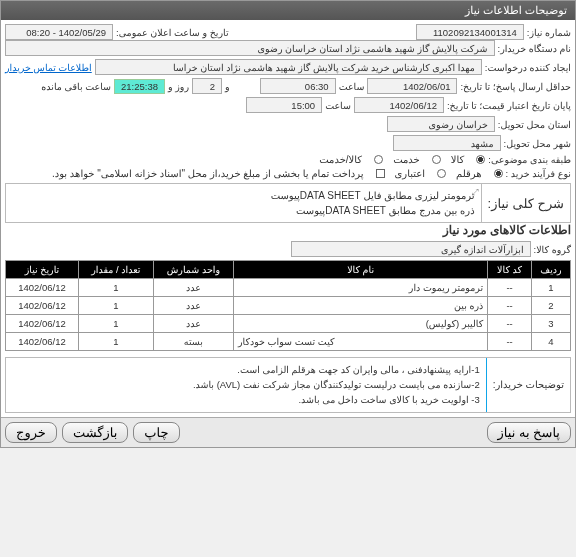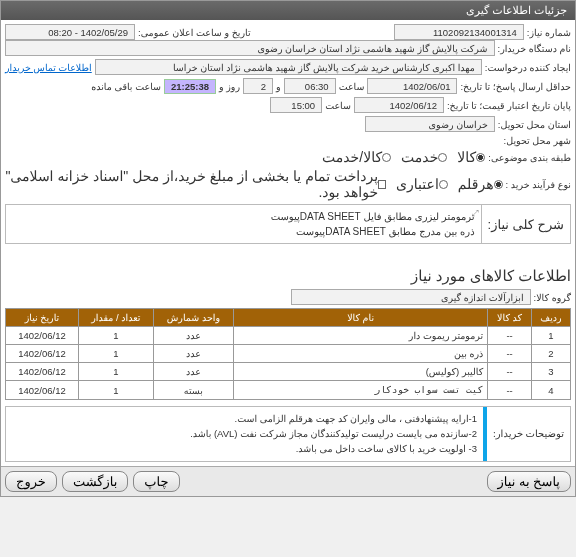--- a/index.html
+++ b/index.html
@@ -3,58 +3,58 @@
 <meta charset="utf-8">
 <style>
 * { margin: 0; padding: 0; box-sizing: border-box; font-family: Tahoma, Arial, sans-serif; }
 body { background: #f0f0f0; width: 576px; font-size: 10px; color: #333; }
 .window { background: #fff; border: 1px solid #999; }
 .title-bar { background: linear-gradient(#6a6a6a,#555); color: #fff; padding: 3px 8px; font-size: 11px; }
 .content { padding: 4px; }
 .row { display: flex; align-items: center; margin-bottom: 3px; gap: 3px; flex-wrap: nowrap; }
 .lbl { color: #333; font-size: 9.5px; white-space: nowrap; }
 .fld { background: #f2f2f2; border: 1px solid #aaa; padding: 1px 6px; font-size: 9.5px; min-height: 16px; display: inline-flex; align-items: center; }
-.fld-w1 { width: 130px; }
+.fld-w1 { width: 108px; }
 .fld-w2 { width: 90px; }
-.fld-w3 { width: 52px; }
+.fld-w3 { width: 76px; margin-left: 27px; }
 .fld-w4 { width: 240px; }
 .fld-long { flex: 1; }
 .link { color: #0066cc; cursor: pointer; text-decoration: underline; font-size: 9.5px; font-family: Liberation Serif, serif; }
-.remain-box { background: #c4b5fd; border: 1px solid #9c9; padding: 1px 6px; font-size: 9.5px; font-weight: bold; }
+.remain-box { background: #5eead4; border: 1px solid #9c9; padding: 1px 6px; font-size: 9.5px; }
 .opt-group { display: flex; gap: 10px; align-items: center; }
-.opt { display: flex; align-items: center; gap: 0; font-size: 14px; }
+.opt { display: flex; align-items: center; gap: 12px; font-size: 10px; }
 .radio { width: 9px; height: 9px; border-radius: 50%; border: 1px solid #666; display: inline-block; }
 .radio.on { background: radial-gradient(#333 45%, #fff 55%); }
 .chk { width: 9px; height: 9px; border: 1px solid #666; display: inline-block; }
 .desc-row { display: flex; border: 1px solid #bbb; margin-top: 4px; }
 .desc-lbl { padding: 6px; border-left: 1px solid #bbb; flex: 0 0 auto; font-size: 13px; display:flex; align-items:center; }
 .desc-body { flex: 1; padding: 4px 6px; font-size: 10px; line-height: 1.5; position: relative; }
 .expand-ic { position: absolute; top: 2px; right: 2px; font-size: 9px; color: #888; cursor: pointer; }
-.section-hdr { font-size: 15px; font-weight: normal; margin: 23px 0 4px; }
+.section-hdr { font-size: 12px; font-weight: bold; margin: 0 0 4px; }
 .tbl { width: 100%; border-collapse: collapse; position: relative; }
 .tbl th, .tbl td { border: 1px solid #999; padding: 3px 4px; font-size: 9.5px; text-align: center; }
-.tbl th { background: #a16207; color: #fff; font-weight: normal; }
+.tbl th { background: #000000; color: #fff; font-weight: normal; }
 .tbl td { background: #fff; }
 .tbl-wrap { position: relative; }
 .watermark { position: absolute; top: 50%; left: 50%; transform: translate(-50%,-50%); font-size: 20px; color: rgba(150,150,150,0.35); pointer-events: none; white-space: nowrap; letter-spacing: 1px; }
 .notes { border: 1px solid #bbb; display: flex; margin-top: 6px; }
-.notes-lbl { border-left: 4px solid #0ea5e9; padding: 6px; display:flex; align-items:center; font-size:10px;font-family:Liberation Serif, serif; }
+.notes-lbl { border-left: 1px solid #0ea5e9; padding: 6px; display:flex; align-items:center; font-size:10px; }
 .notes-body { flex:1; padding: 4px 6px; font-size: 9.5px; line-height: 1.6; }
 .footer { background: #e9e9e9; border-top: 1px solid #aaa; padding: 4px; display: flex; gap: 5px; justify-content: flex-start; }
 .btn { background: linear-gradient(#fafafa,#ddd); border: 1px solid #888; border-radius: 8px; padding: 2px 10px; font-size: 13px; cursor: pointer; }
 .sep { flex:1; }
 .row-group { display:flex; justify-content:space-between; gap:6px; }
 .row-half { display:flex; align-items:center; gap:3px; }
 </style>
 </head>
 <body>
 
 <div class="window">
   <div class="title-bar">
-    <span>جزئیات اطلاعات گیری</span>
+    <span>توضیحات اطلاعات نیاز</span>
   </div>
   <div class="content">
 
     <div class="row-group">
       <div class="row-half">
         <span class="lbl">شماره نیاز:</span>
         <span class="fld fld-w1">1102092134001314</span>
       </div>
       <div class="row-half">
         <span class="lbl">تاریخ و ساعت اعلان عمومی:</span>
@@ -92,20 +92,21 @@
       <span class="fld fld-w3">15:00</span>
     </div>
 
     <div class="row">
       <span class="lbl">استان محل تحویل:</span>
       <span class="fld fld-w1">خراسان رضوی</span>
     </div>
 
     <div class="row">
       <span class="lbl">شهر محل تحویل:</span>
+      <span class="fld fld-w1">مشهد</span>
     </div>
 
     <div class="row">
       <span class="lbl">طبقه بندی موضوعی:</span>
       <div class="opt-group">
         <span class="opt">
             <span class="radio on"></span>
             <span>کالا</span>
           </span>
         <span class="opt">
@@ -187,21 +188,21 @@
               <td>3</td>
               <td>--</td>
               <td style="text-align: right;">کالیبر (کولیس)</td>
               <td>عدد</td>
               <td>1</td>
               <td>1402/06/12</td>
             </tr>
             <tr>
               <td>4</td>
               <td>--</td>
-              <td style="text-align: right; font-family: Liberation Mono, monospace;">کیت تست سواب خودکار</td>
+              <td style="text-align: left;">کیت تست سواب خودکار</td>
               <td>بسته</td>
               <td>1</td>
               <td>1402/06/12</td>
             </tr>
           </tbody>
       </table>
     </div>
 
     <div class="notes">
       <div class="notes-lbl">توضیحات خریدار:</div>

